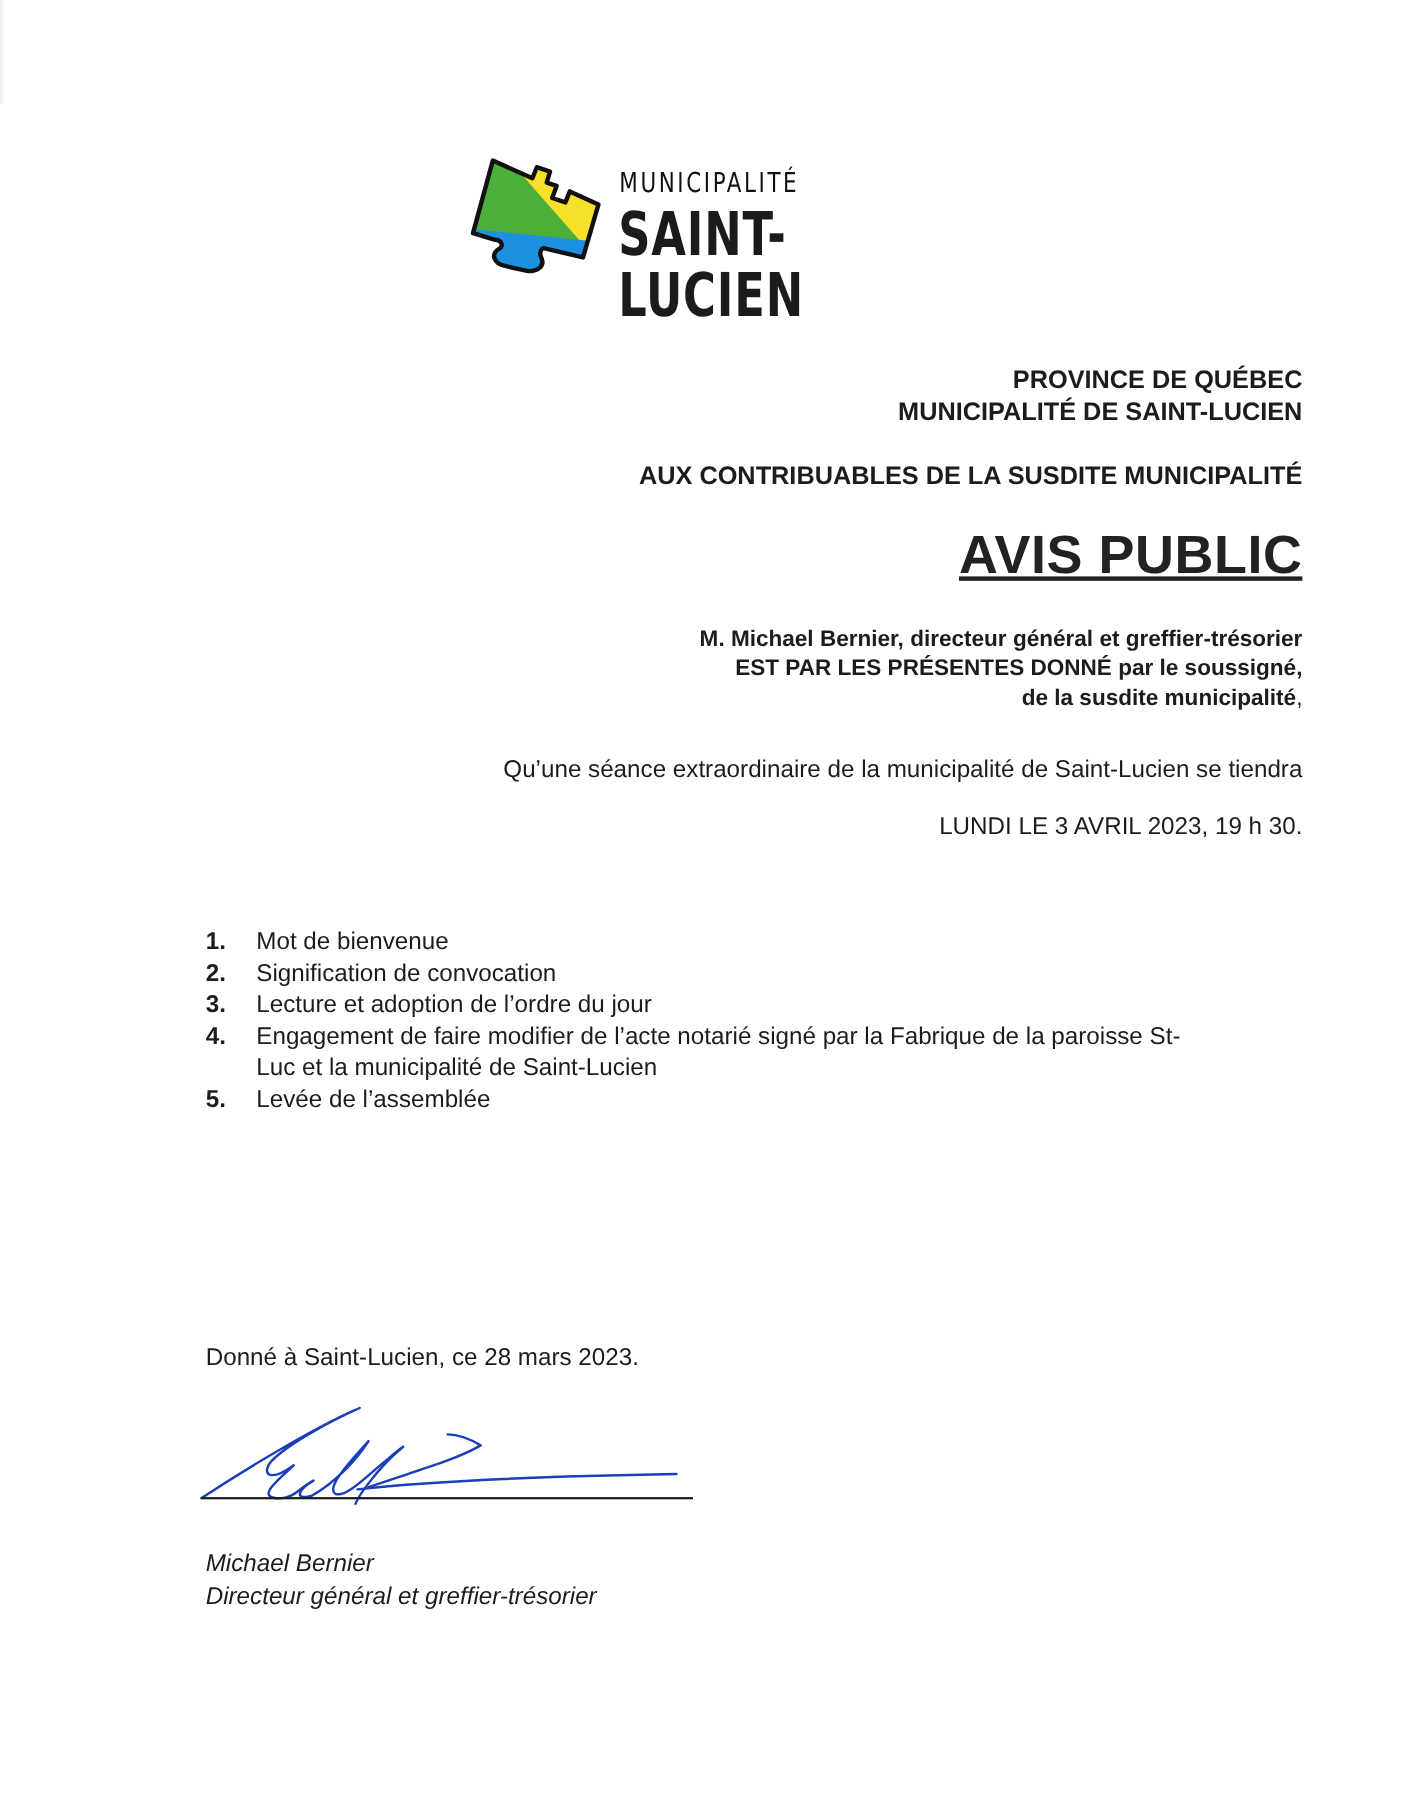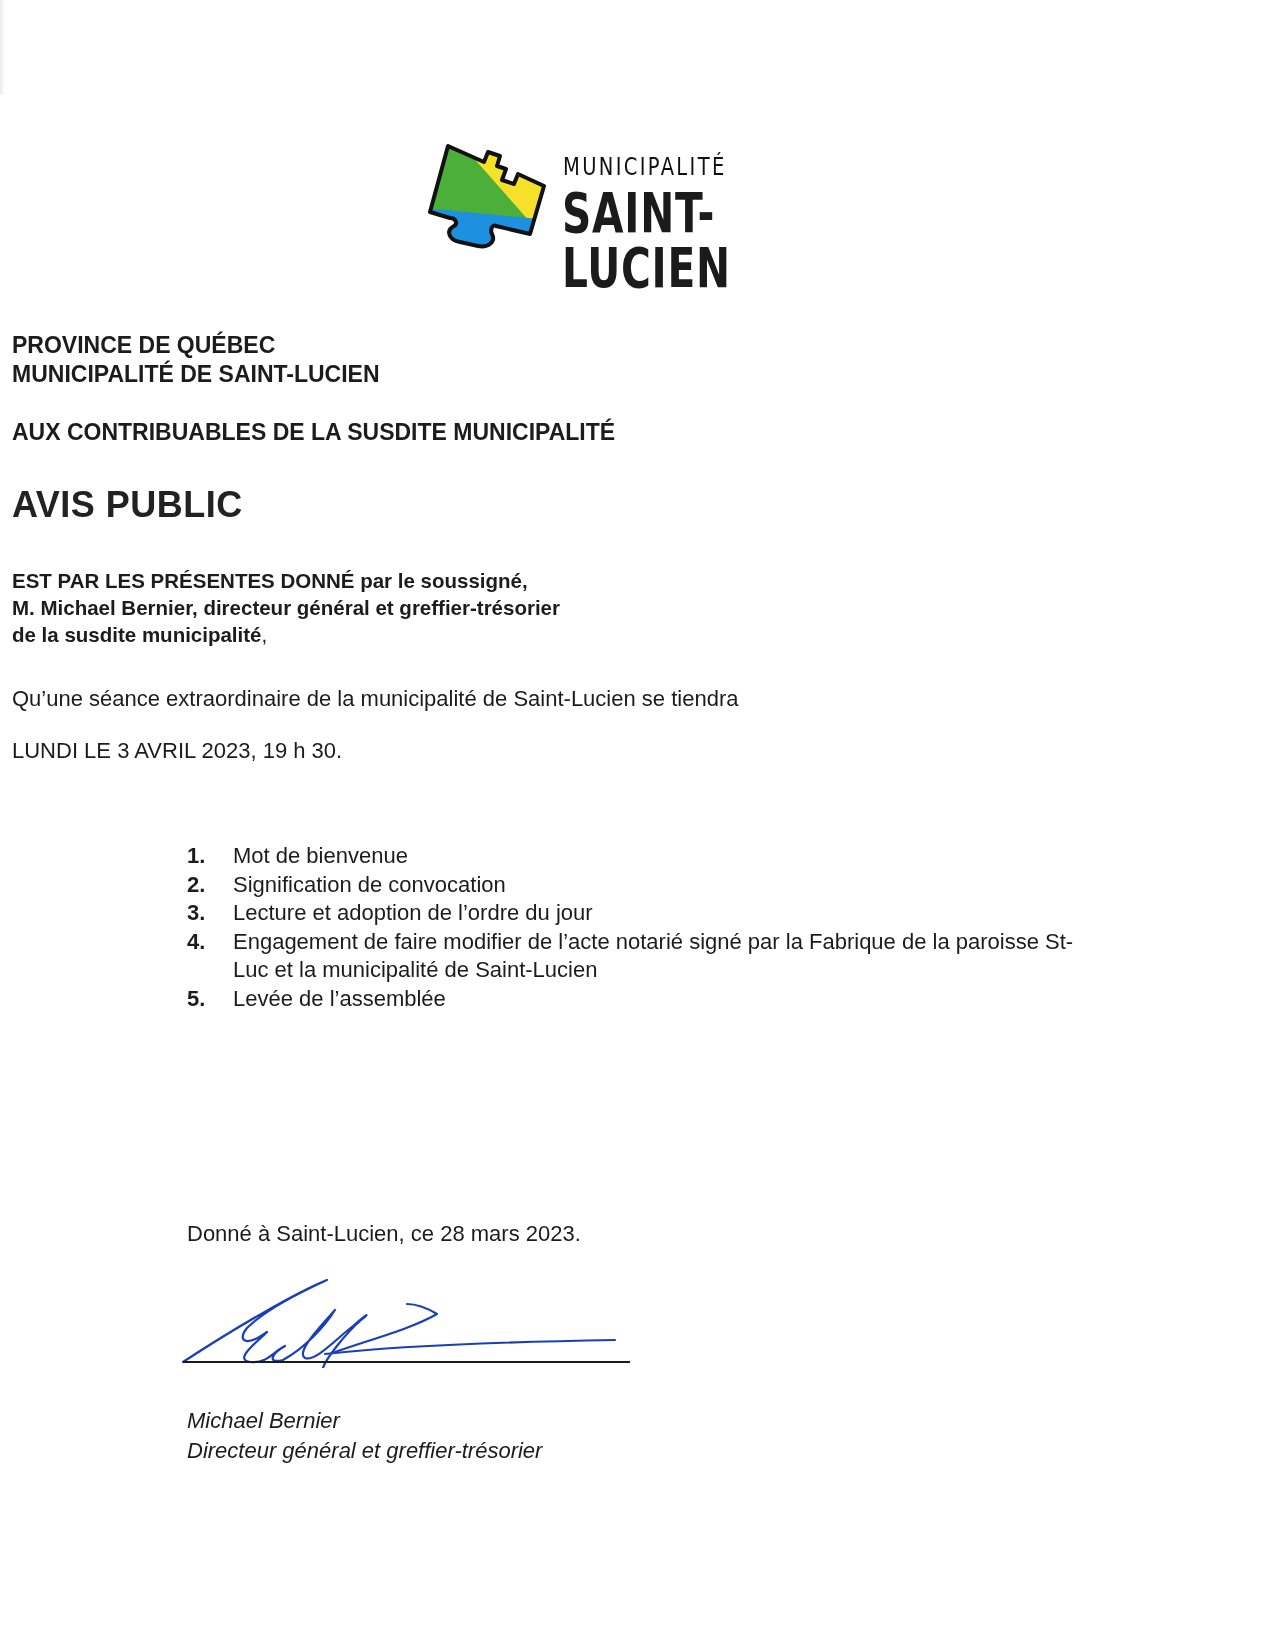--- a/index.html
+++ b/index.html
@@ -12,23 +12,23 @@
   
   .logo { position: absolute; left: 426px; top: 138px; width: 440px; height: 112px; }
   .logo-icon { position: absolute; left: 0; top: 0; width: 122px; height: 112px; }
   .logo-small { position: absolute; left: 137px; top: 14px; font-family: "DejaVu Sans", sans-serif;
                 font-size: 25px; letter-spacing: 3px; color: #111; transform: scaleX(0.78);
                 transform-origin: left top; font-weight: normal; }
   .logo-big { position: absolute; left: 136px; top: 48px; font-family: "DejaVu Sans", sans-serif;
               font-size: 55px; font-weight: bold; color: #1b1b1b; letter-spacing: 1px;
               transform: scaleX(0.74); transform-origin: left top; line-height: 1; }
 
-  .center { position: absolute; left: 12px; width: 1184px; text-align: left; }
+  .center { position: absolute; left: 0; width: 1184px; text-align: right; }
   .h-bold { font-weight: bold; font-size: 23px; line-height: 29px; color: #1c1c1c; }
-  .avis { font-weight: bold; font-size: 36px; line-height: 60px; color: #222; letter-spacing: 0.5px; }
+  .avis { font-weight: bold; font-size: 49px; line-height: 60px; color: #222; letter-spacing: 0.5px; text-decoration: underline; }
   .intro { font-size: 20.5px; line-height: 27px; font-weight: bold; color: #1c1c1c; }
   .intro .normal { font-weight: normal; }
   .p-reg { font-size: 22px; line-height: 27px; color: #1c1c1c; }
   .p-bold { font-size: 22px; line-height: 27px; font-weight: bold; color: #1c1c1c; }
 
   .agenda { position: absolute; left: 187px; top: 842px; width: 900px; }
   .agenda-item { display: flex; font-size: 22px; line-height: 28.5px; color: #1c1c1c; }
   .agenda-num { width: 46px; font-weight: bold; flex: none; }
   .agenda-text { flex: 1; width: 830px; }
 
@@ -62,22 +62,22 @@
     <div class="logo-big">SAINT-LUCIEN</div>
   </div>
 
   <div class="center h-bold" style="top:331px;">PROVINCE DE QUÉBEC</div>
   <div class="center h-bold" style="top:360px;">MUNICIPALITÉ DE SAINT-LUCIEN</div>
   <div class="center h-bold" style="top:418px;">AUX CONTRIBUABLES DE LA SUSDITE MUNICIPALITÉ</div>
 
   <div class="center avis" style="top:475px;">AVIS PUBLIC</div>
 
   <div class="center intro" style="top:567px;">
+    <div>M. Michael Bernier, directeur général et greffier-trésorier</div>
     <div><span>EST PAR LES PRÉSENTES DONNÉ</span><span> par le soussigné,</span></div>
-    <div>M. Michael Bernier, directeur général et greffier-trésorier</div>
     <div><span>de la susdite municipalité</span><span class="normal">,</span></div>
   </div>
 
   <div class="center p-reg" style="top:685px;">Qu’une séance extraordinaire de la municipalité de Saint-Lucien se tiendra</div>
   <div class="center p-reg" style="top:712px;margin-top:25px;">LUNDI LE 3 AVRIL 2023, 19 h 30.</div>
 
   <div class="agenda">
     <div class="agenda-item">
       <span class="agenda-num">1.</span>
       <span class="agenda-text">Mot de bienvenue</span>

